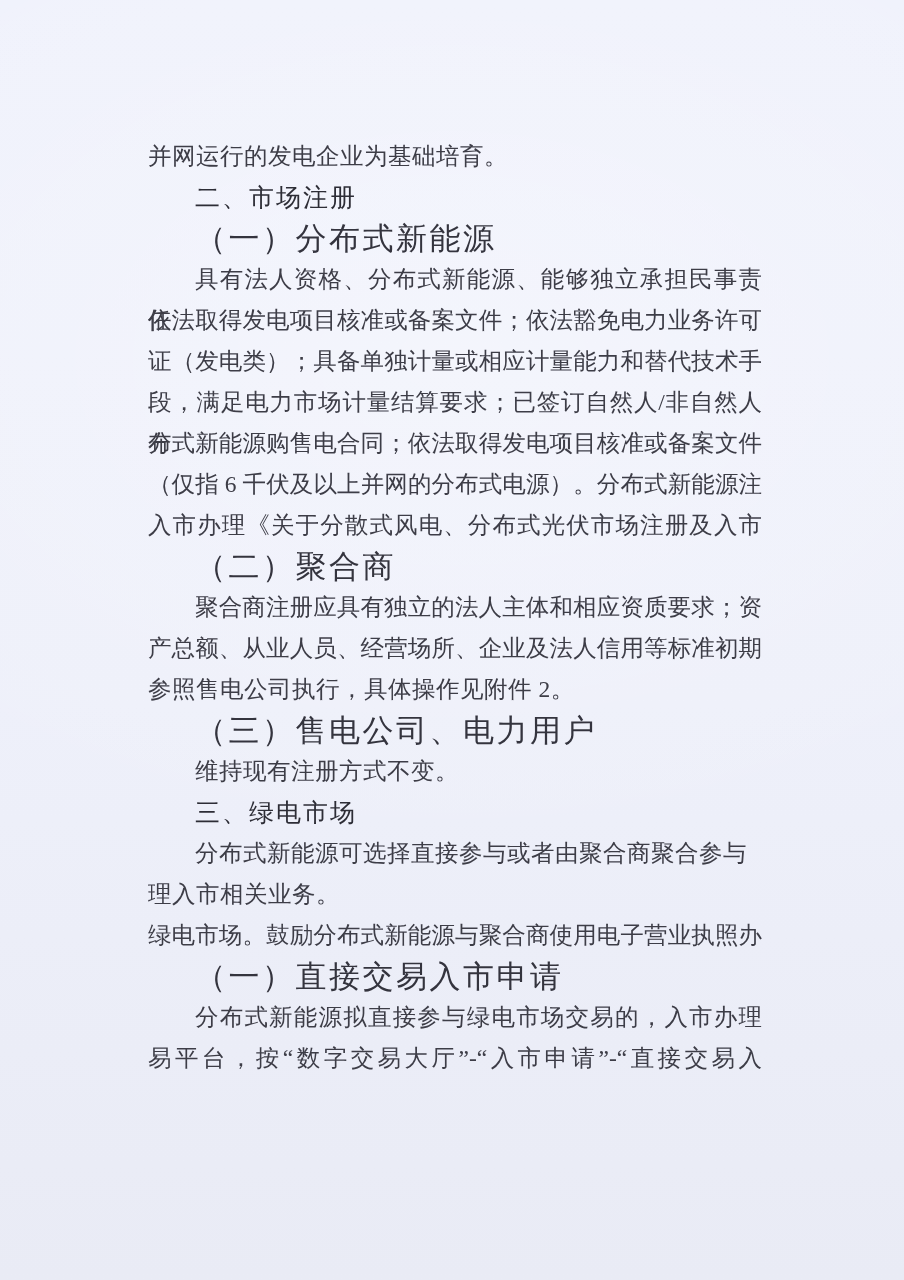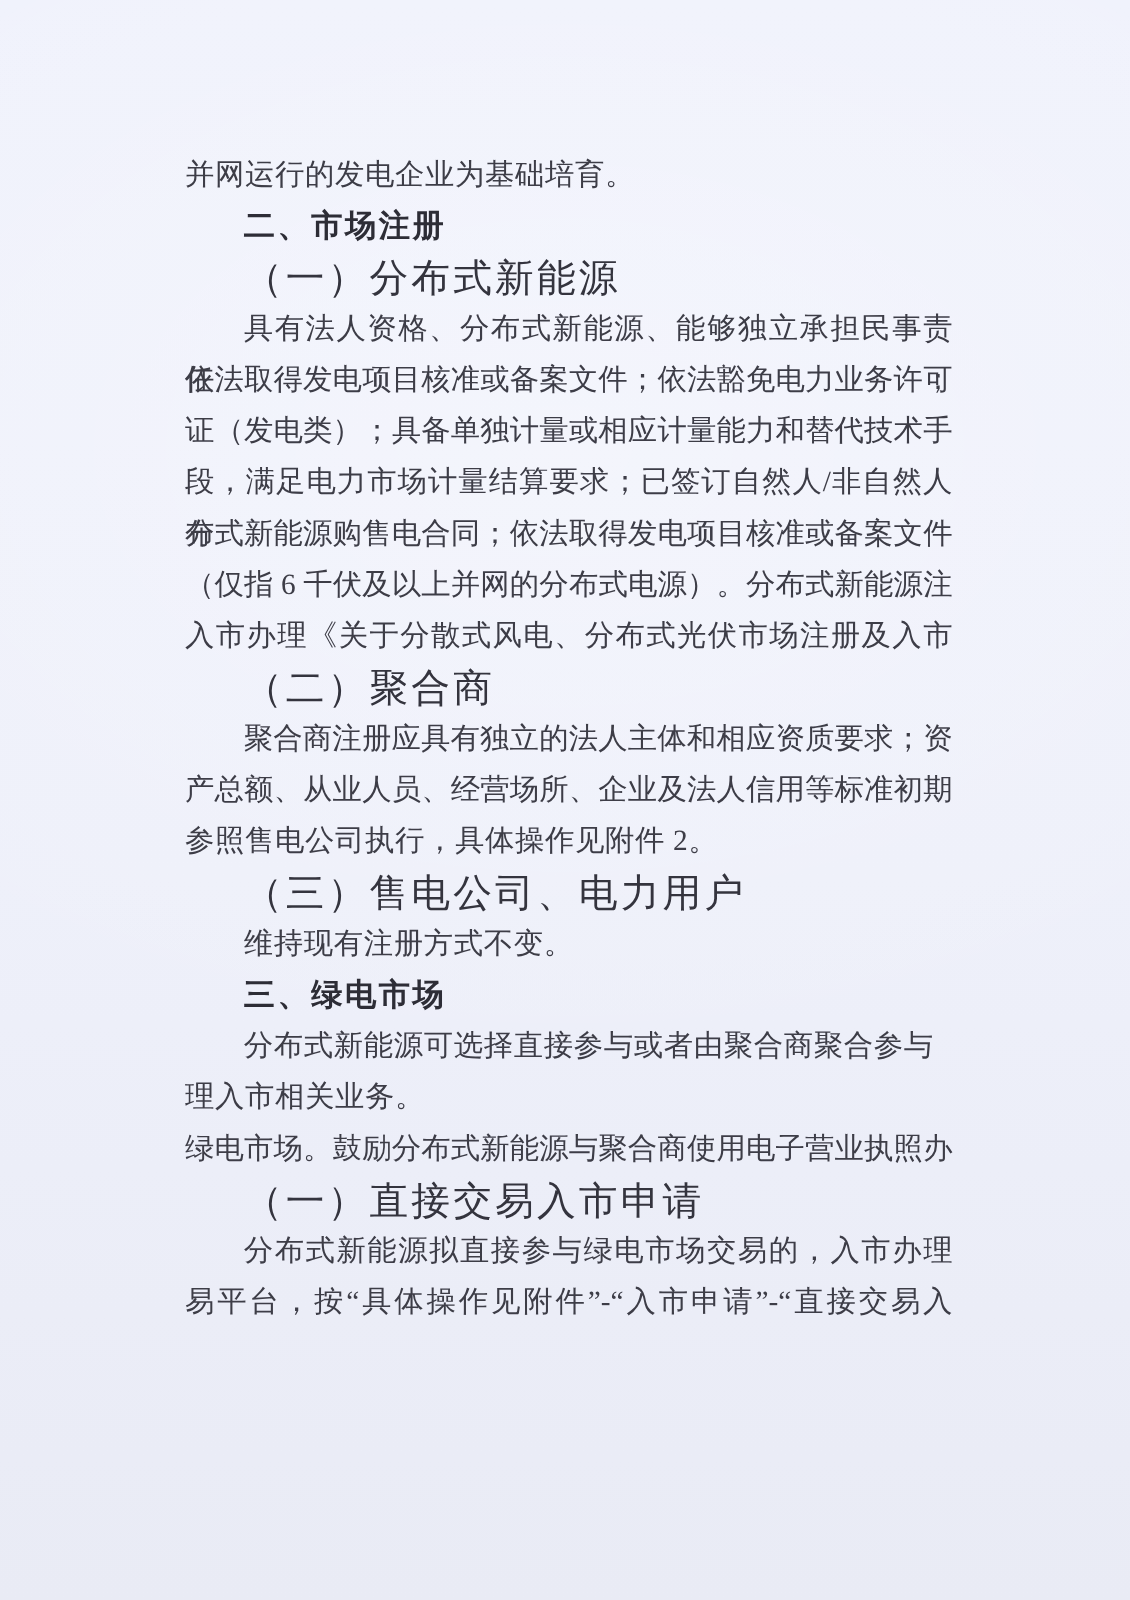--- a/index.html
+++ b/index.html
@@ -20,21 +20,21 @@
     content: "";
     position: absolute;
     inset: 0;
     background: radial-gradient(ellipse 120% 55% at 50% 28%,
                 rgba(255,255,255,0.30), rgba(255,255,255,0) 72%);
     pointer-events: none;
   }
   .content {
     position: absolute;
     left: 148px;
-    top: 120px;
+    top: 136px;
     width: 614px;
   }
   .line {
     height: 41px;
     line-height: 41px;
     font-size: 23.5px;
     color: #3d3d47;
     white-space: nowrap;
     letter-spacing: 0.5px;
   }
@@ -42,21 +42,21 @@
     white-space: normal;
     text-align: justify;
     text-align-last: justify;
     letter-spacing: 0;
   }
   .indent {
     text-indent: 47px;
   }
   .heading {
     font-family: "Liberation Sans", "DejaVu Sans", sans-serif;
-    font-weight: bold;
+    font-weight: normal;
     font-size: 25px;
     color: #2d2d36;
     letter-spacing: 2px;
   }
   .subheading {
     font-size: 31px;
     color: #34343e;
     letter-spacing: 2.5px;
   }
 </style>
@@ -80,15 +80,15 @@
     <div class="line body justify">产总额、从业人员、经营场所、企业及法人信用等标准初期</div>
     <div class="line body">参照售电公司执行，具体操作见附件 2。</div>
     <div class="line subheading indent">（三）售电公司、电力用户</div>
     <div class="line body indent">维持现有注册方式不变。</div>
     <div class="line heading indent">三、绿电市场</div>
     <div class="line body indent">分布式新能源可选择直接参与或者由聚合商聚合参与</div>
     <div class="line body">理入市相关业务。</div>
     <div class="line body justify">绿电市场。鼓励分布式新能源与聚合商使用电子营业执照办</div>
     <div class="line subheading indent">（一）直接交易入市申请</div>
     <div class="line body indent justify">分布式新能源拟直接参与绿电市场交易的，入市办理</div>
-    <div class="line body justify">易平台，按“具体操作见附件”-“入市申请”-“直接交易入</div>
+    <div class="line body justify">易平台，按“数字交易大厅”-“入市申请”-“直接交易入</div>
   </div>
 </div>
 
 </body></html>

